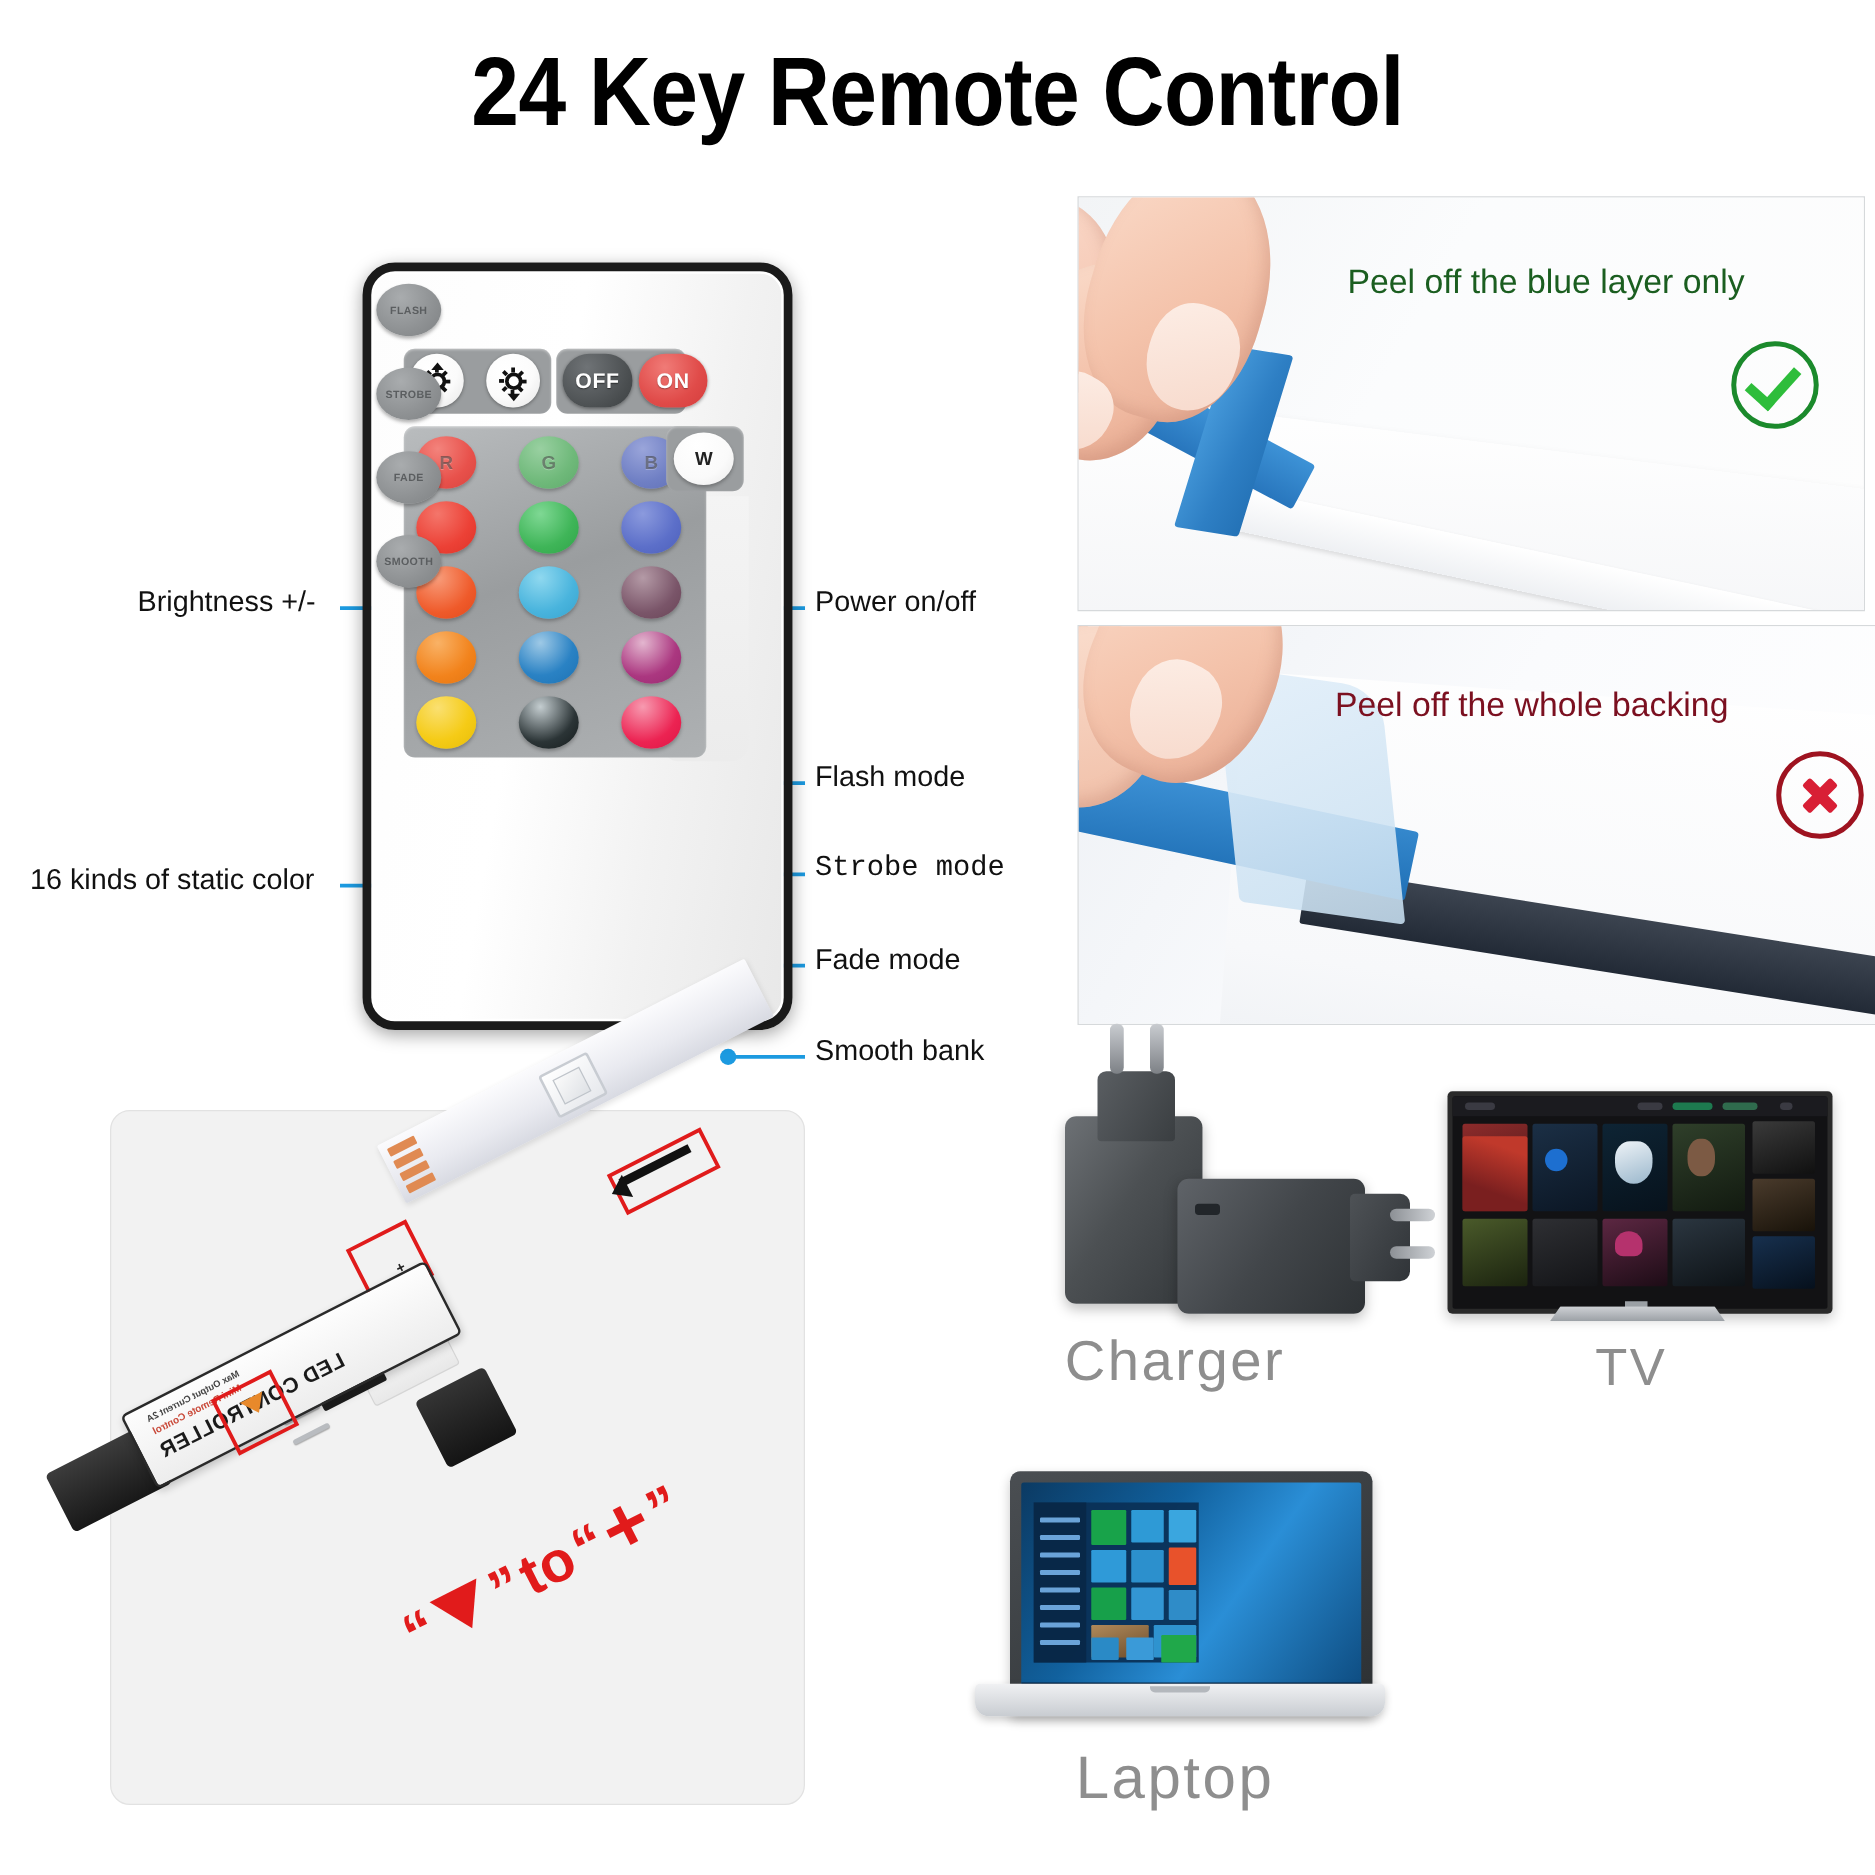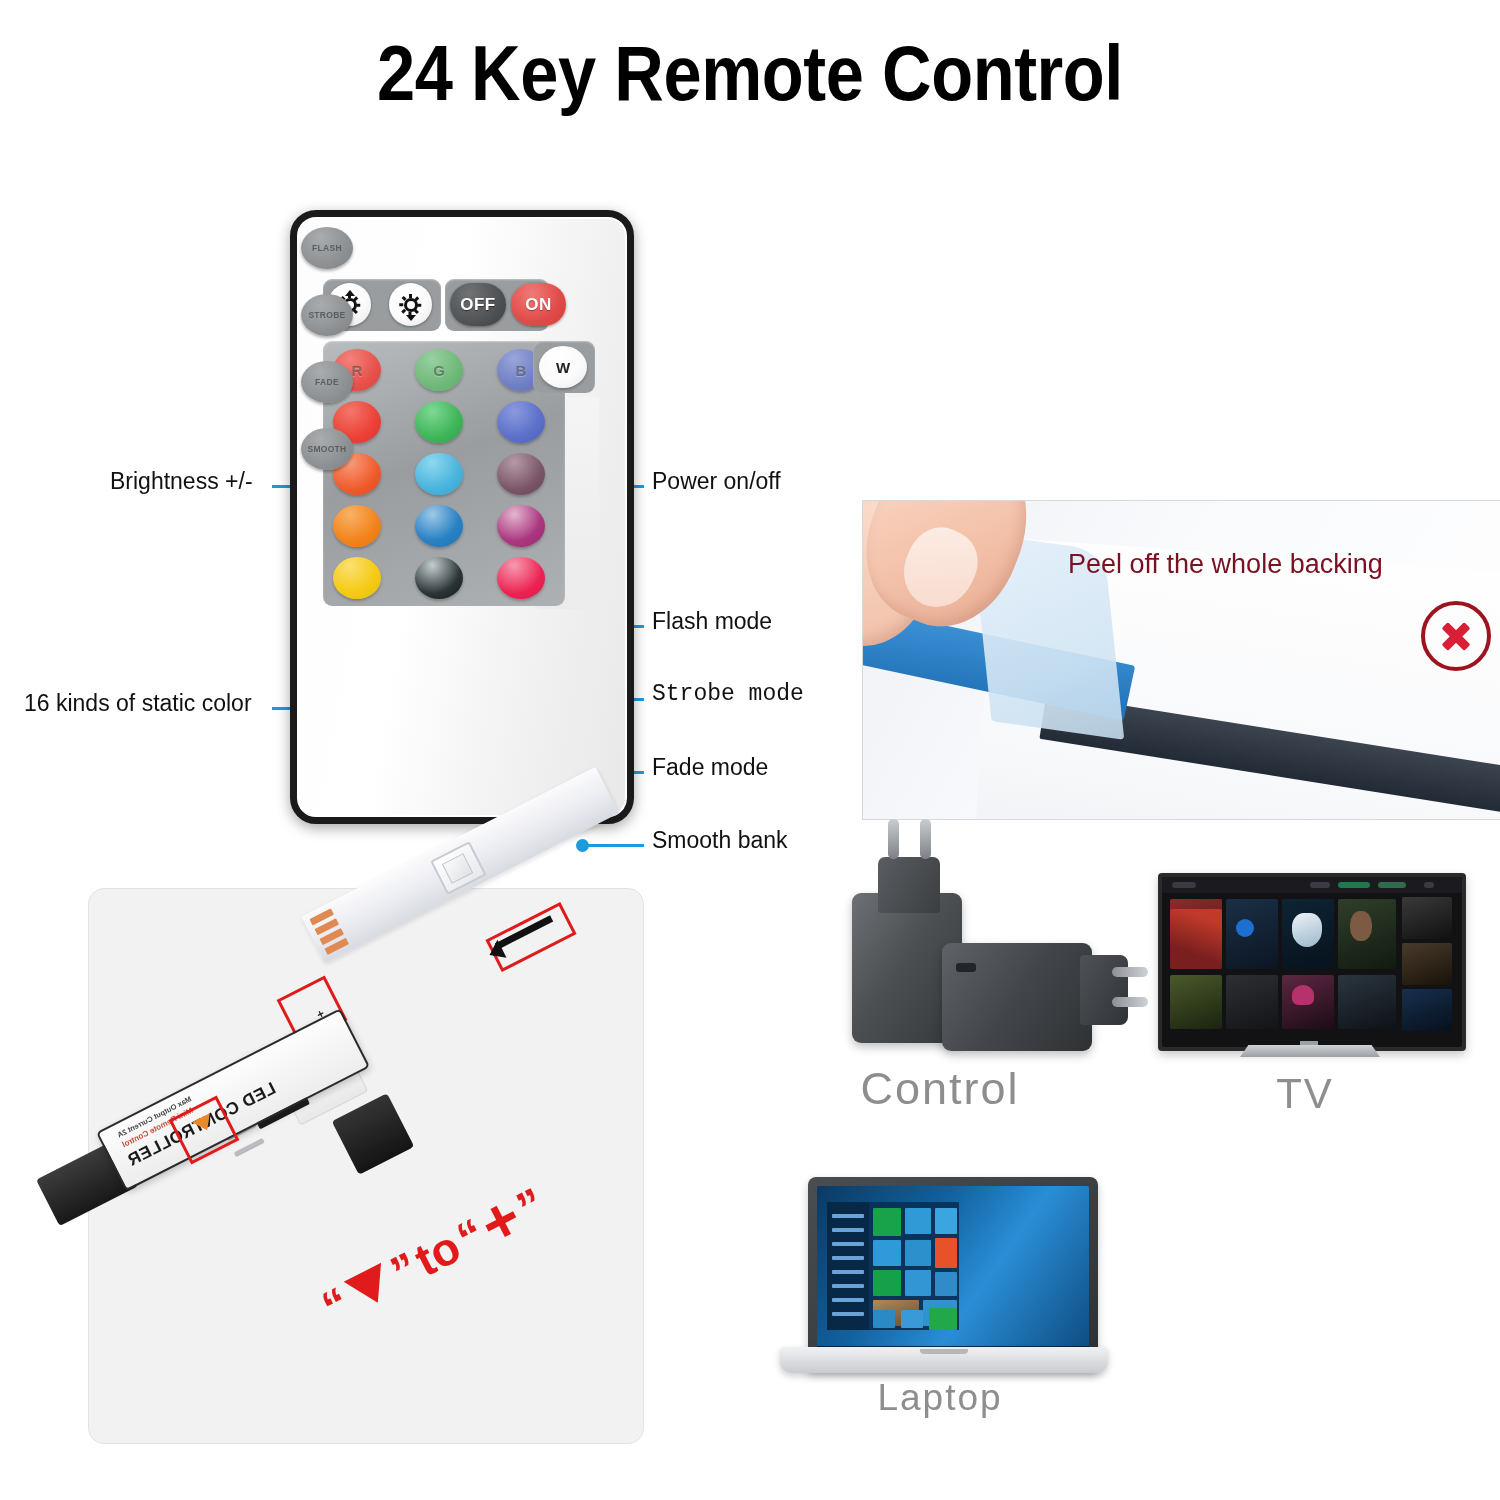--- a/index.html
+++ b/index.html
@@ -326,21 +326,21 @@
   .device-label{
     font-family:"Liberation Sans",sans-serif;
     color:#8e8e8e;letter-spacing:2px;
   }
   #cell-charger{left:760px;top:835px;width:360px;height:300px;}
   #cell-tv{left:1120px;top:855px;width:370px;height:280px;}
   #cell-laptop{left:760px;top:1165px;width:360px;height:265px;}
   #cell-powerbank{left:1120px;top:1175px;width:370px;height:260px;}
   #lbl-charger{font-size:45px;}
   #lbl-tv{font-size:42px;}
-  #lbl-laptop{font-size:37px;}
+  #lbl-laptop{font-size:48px;margin-top:18px;}
   #lbl-powerbank{font-size:42px;}
 
   
   .plug-body{
     position:absolute;border-radius:9px;
     background:linear-gradient(125deg,#6d7175,#4c5053 45%,#34383b);
     box-shadow:0 4px 10px rgba(0,0,0,.25);
   }
   #plug1{left:92px;top:58px;width:110px;height:150px;}
   #plug1-top{position:absolute;left:118px;top:22px;width:62px;height:56px;
@@ -532,20 +532,38 @@
       <div id="modes-panel">
         <div class="mode-btn" id="mode-flash">FLASH</div>
         <div class="mode-btn" id="mode-strobe">STROBE</div>
         <div class="mode-btn" id="mode-fade">FADE</div>
         <div class="mode-btn" id="mode-smooth">SMOOTH</div>
       </div>
 
     </div>
   </div>
 
+  <div class="photo-panel" id="peel-panel-1">
+    <div class="photo-bg" id="bg1"></div>
+    <div id="board1"></div>
+    <div id="white-strip1"></div>
+    <div id="blue-lay1"></div>
+    <div id="blue-fold1"></div>
+    <div class="hand" id="hand1">
+      <div class="finger" id="f3"></div>
+      <div class="finger" id="f2"></div>
+      <div class="finger" id="f1"></div>
+      <div class="nail" id="n1"></div>
+      <div class="nail" id="n2"></div>
+    </div>
+    <div class="peel-caption" id="cap1">Peel off the blue layer only</div>
+    <div class="mark-circle" id="check-mark">
+      <div class="tick"></div>
+    </div>
+  </div>
 
   <div class="photo-panel" id="peel-panel-2">
     <div class="photo-bg" id="bg2"></div>
     <div id="board2"></div>
     <div id="dark-strip2"></div>
     <div id="blue-lay2"></div>
     <div id="clear-fold2"></div>
     <div class="hand" id="hand2">
       <div class="finger" id="g3"></div>
       <div class="finger" id="g2"></div>
@@ -612,21 +630,21 @@
   <div class="device-cell" id="cell-charger">
     <div class="plug-body" id="plug1"></div>
     <div id="plug1-top"></div>
     <div class="prong" id="pr1"></div>
     <div class="prong" id="pr2"></div>
     <div class="plug-body" id="plug2"></div>
     <div id="plug2-side"></div>
     <div class="prong-h" id="prh1"></div>
     <div class="prong-h" id="prh2"></div>
     <div id="usb-port"></div>
-    <div class="device-label" id="lbl-charger" style="position:absolute;left:0;top:228px;width:360px;">Control</div>
+    <div class="device-label" id="lbl-charger" style="position:absolute;left:0;top:228px;width:360px;">Charger</div>
   </div>
 
   <div class="device-cell" id="cell-tv">
     <div id="tv-frame">
       <div id="tv-screen">
         <div id="tv-topbar"></div>
         <div class="tv-pill" style="left:10px;width:24px;"></div>
         <div class="tv-pill" style="left:148px;width:20px;"></div>
         <div class="tv-pill" style="left:176px;width:32px;background:#1d7a4f;"></div>
         <div class="tv-pill" style="left:216px;width:28px;background:#2f6b4d;"></div>

